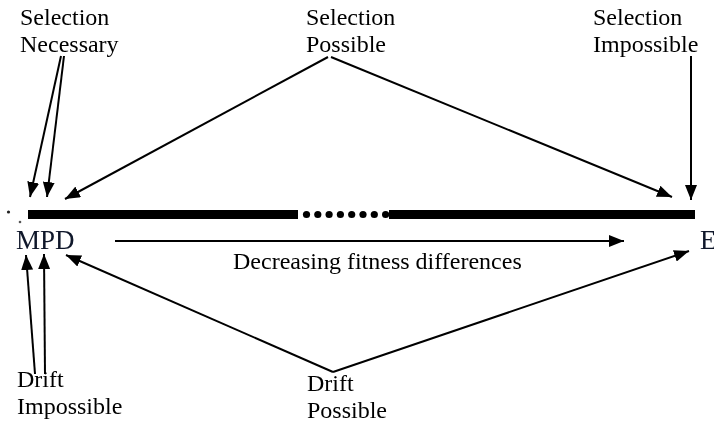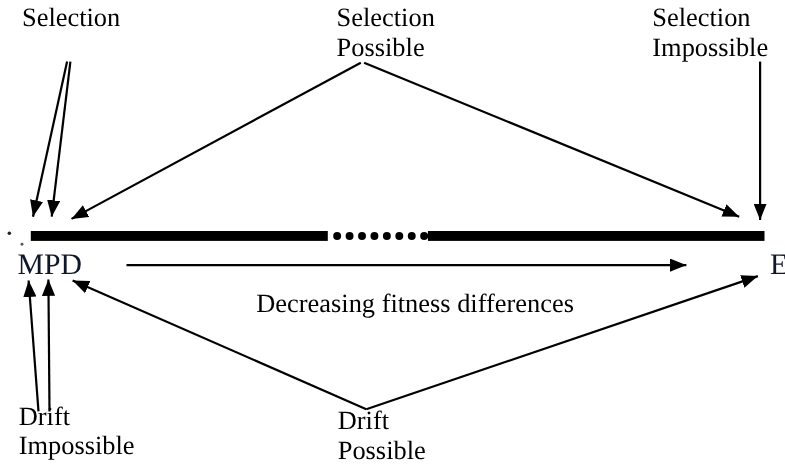--- a/index.html
+++ b/index.html
@@ -78,37 +78,38 @@
 
     <line x1="35" y1="374" x2="26" y2="255" stroke="#000000" stroke-width="2" marker-end="url(#ah)"></line>
     <line x1="45" y1="374" x2="44" y2="254" stroke="#000000" stroke-width="2" marker-end="url(#ah)"></line>
 
     <line x1="333" y1="372" x2="66" y2="255" stroke="#000000" stroke-width="2" marker-end="url(#ah)"></line>
     <line x1="333" y1="372" x2="689" y2="251" stroke="#000000" stroke-width="2" marker-end="url(#ah)"></line>
   </svg>
 
   <div class="lbl" style="left:20px; top:4px;">
     <div>Selection</div>
+    <div>Necessary</div>
   </div>
 
   <div class="lbl" style="left:306px; top:4px;">
     <div>Selection</div>
     <div>Possible</div>
   </div>
 
   <div class="lbl" style="left:593px; top:4px;">
     <div>Selection</div>
     <div>Impossible</div>
   </div>
 
   <div class="endpoint" style="left:16px; top:227px;">MPD</div>
 
   <div class="endpoint" style="left:700px; top:227px;">EP</div>
 
-  <div class="lbl" style="left:233px; top:264px;">Decreasing fitness differences</div>
+  <div class="lbl" style="left:233px; top:248px;">Decreasing fitness differences</div>
 
   <div class="lbl" style="left:17px; top:366px;">
     <div>Drift</div>
     <div>Impossible</div>
   </div>
 
   <div class="lbl" style="left:307px; top:370px;">
     <div>Drift</div>
     <div>Possible</div>
   </div>

